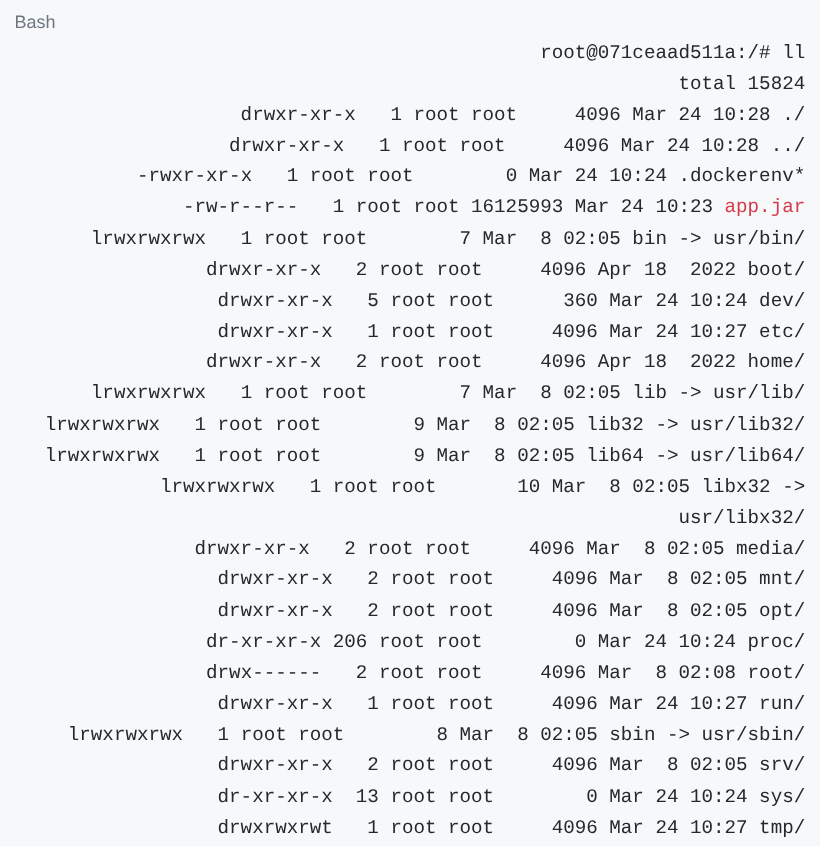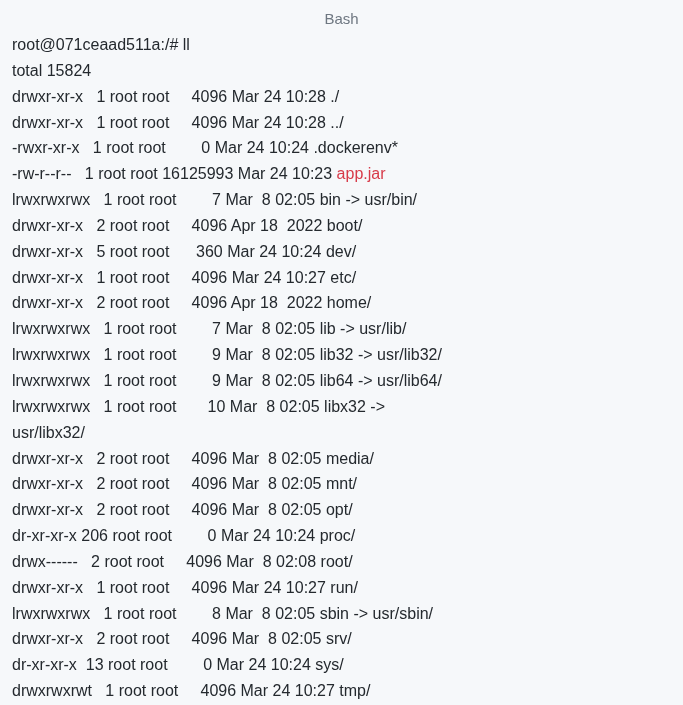--- a/index.html
+++ b/index.html
@@ -16,28 +16,28 @@
     box-sizing: border-box;
     width: 683px;
     height: 705px;
     padding: 6px 12px 4px 12px;
   }
   .lang-label {
     font-family: "Liberation Sans", sans-serif;
     font-size: 15px;
     line-height: 26px;
     color: var(--label, #6e7781);
-    text-align: center;
   }
   .terminal {
     margin: 0;
-    font-family: Liberation Sans, sans-serif;
+    font-family: Liberation Mono, monospace;
     font-size: 16px;
     line-height: 25.85px;
     color: var(--text, #24292e);
+    text-align: right;
   }
   .line {
     white-space: pre;
   }
   .hl {
     color: var(--hl, #d73a49);
     margin-top: 12px;
   }
 </style>
 </head>

